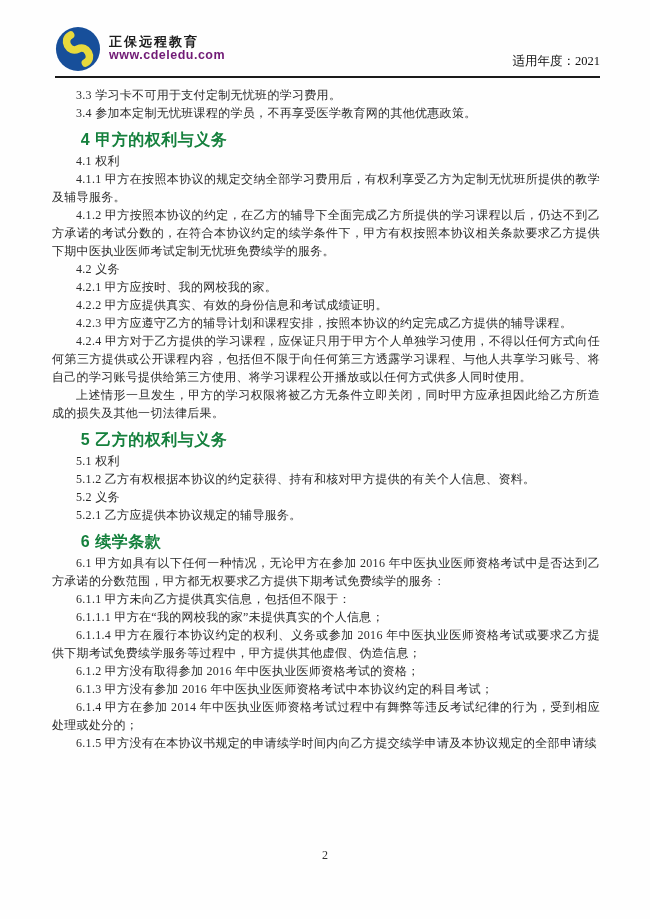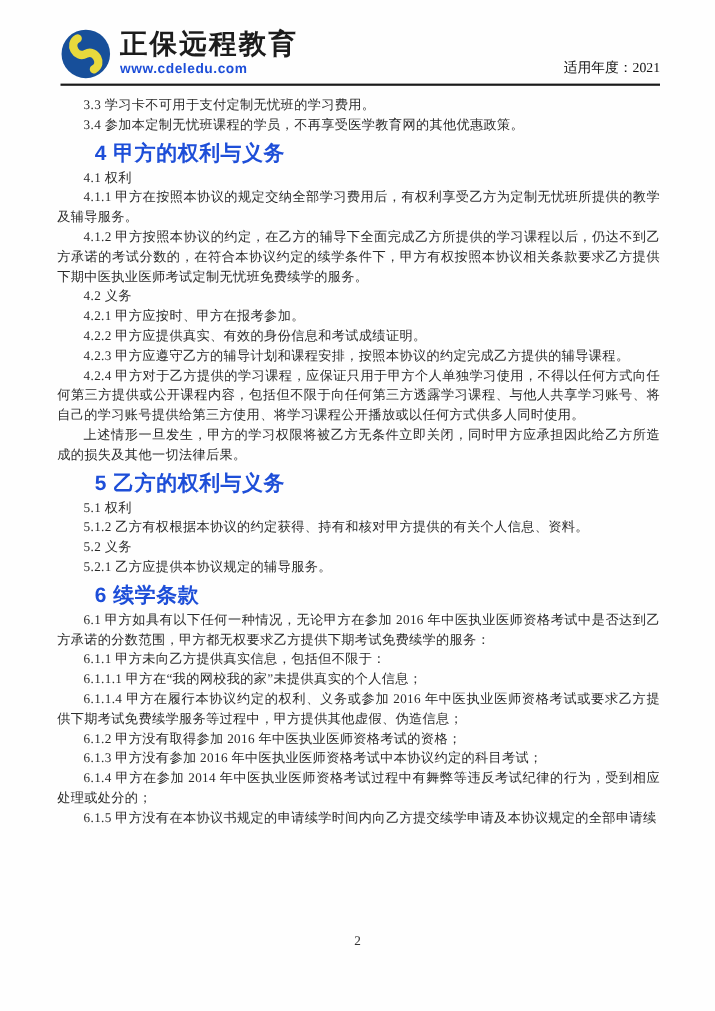--- a/index.html
+++ b/index.html
@@ -27,53 +27,53 @@
     margin-left: 3px;
   }
   .brand {
     display: flex;
     align-items: center;
     gap: 8px;
   }
   .brand-logo { width: 46px; height: 46px; flex: 0 0 auto; }
   .brand-text { display: flex; flex-direction: column; line-height: 1.1; }
   .brand-name {
-    font-family: Liberation Mono, monospace;
-    font-size: 25px;
+    font-family: Liberation Sans, sans-serif;
+    font-size: 13px;
     font-weight: bold;
     color: #1c1c1c;
     letter-spacing: 2px;
   }
   .brand-url {
     font-family: "Liberation Sans", "DejaVu Sans", sans-serif;
     font-size: 12.5px;
     font-weight: bold;
-    color: #1d4ed8;
+    color: #701a75;
     letter-spacing: 0.5px;
   }
   .year-label {
     font-size: 12.5px;
     color: #111111;
     padding-bottom: 2px;
     white-space: nowrap;
   }
   
   .doc-body { padding-top: 8px; }
   .para {
     font-size: 12px;
     line-height: 18px;
     text-indent: 2em;
     text-align: justify;
     color: #2b2b2b;
     letter-spacing: 0.3px;
   }
   .heading {
-    font-size: 19px;
+    font-size: 16px;
     font-weight: bold;
-    color: #1d4ed8;
+    color: #15803d;
     text-indent: 1.8em;
     margin-top: 9px;
     margin-bottom: 3px;
     line-height: 18px;
     font-family: "Liberation Sans", "DejaVu Sans", sans-serif;
     letter-spacing: 0.5px;
   }
   
   .footer {
     position: absolute;
@@ -107,21 +107,21 @@
   </div>
 
   <div class="doc-body">
     <div class="para">3.3 学习卡不可用于支付定制无忧班的学习费用。</div>
     <div class="para">3.4 参加本定制无忧班课程的学员，不再享受医学教育网的其他优惠政策。</div>
     <div class="heading">4 甲方的权利与义务</div>
     <div class="para">4.1 权利</div>
     <div class="para">4.1.1 甲方在按照本协议的规定交纳全部学习费用后，有权利享受乙方为定制无忧班所提供的教学及辅导服务。</div>
     <div class="para">4.1.2 甲方按照本协议的约定，在乙方的辅导下全面完成乙方所提供的学习课程以后，仍达不到乙方承诺的考试分数的，在符合本协议约定的续学条件下，甲方有权按照本协议相关条款要求乙方提供下期中医执业医师考试定制无忧班免费续学的服务。</div>
     <div class="para">4.2 义务</div>
-    <div class="para">4.2.1 甲方应按时、甲方在报考参加。</div>
+    <div class="para">4.2.1 甲方应按时、我的网校我的家。</div>
     <div class="para">4.2.2 甲方应提供真实、有效的身份信息和考试成绩证明。</div>
     <div class="para">4.2.3 甲方应遵守乙方的辅导计划和课程安排，按照本协议的约定完成乙方提供的辅导课程。</div>
     <div class="para">4.2.4 甲方对于乙方提供的学习课程，应保证只用于甲方个人单独学习使用，不得以任何方式向任何第三方提供或公开课程内容，包括但不限于向任何第三方透露学习课程、与他人共享学习账号、将自己的学习账号提供给第三方使用、将学习课程公开播放或以任何方式供多人同时使用。</div>
     <div class="para">上述情形一旦发生，甲方的学习权限将被乙方无条件立即关闭，同时甲方应承担因此给乙方所造成的损失及其他一切法律后果。</div>
     <div class="heading">5 乙方的权利与义务</div>
     <div class="para">5.1 权利</div>
     <div class="para">5.1.2 乙方有权根据本协议的约定获得、持有和核对甲方提供的有关个人信息、资料。</div>
     <div class="para">5.2 义务</div>
     <div class="para">5.2.1 乙方应提供本协议规定的辅导服务。</div>
     <div class="heading">6 续学条款</div>

